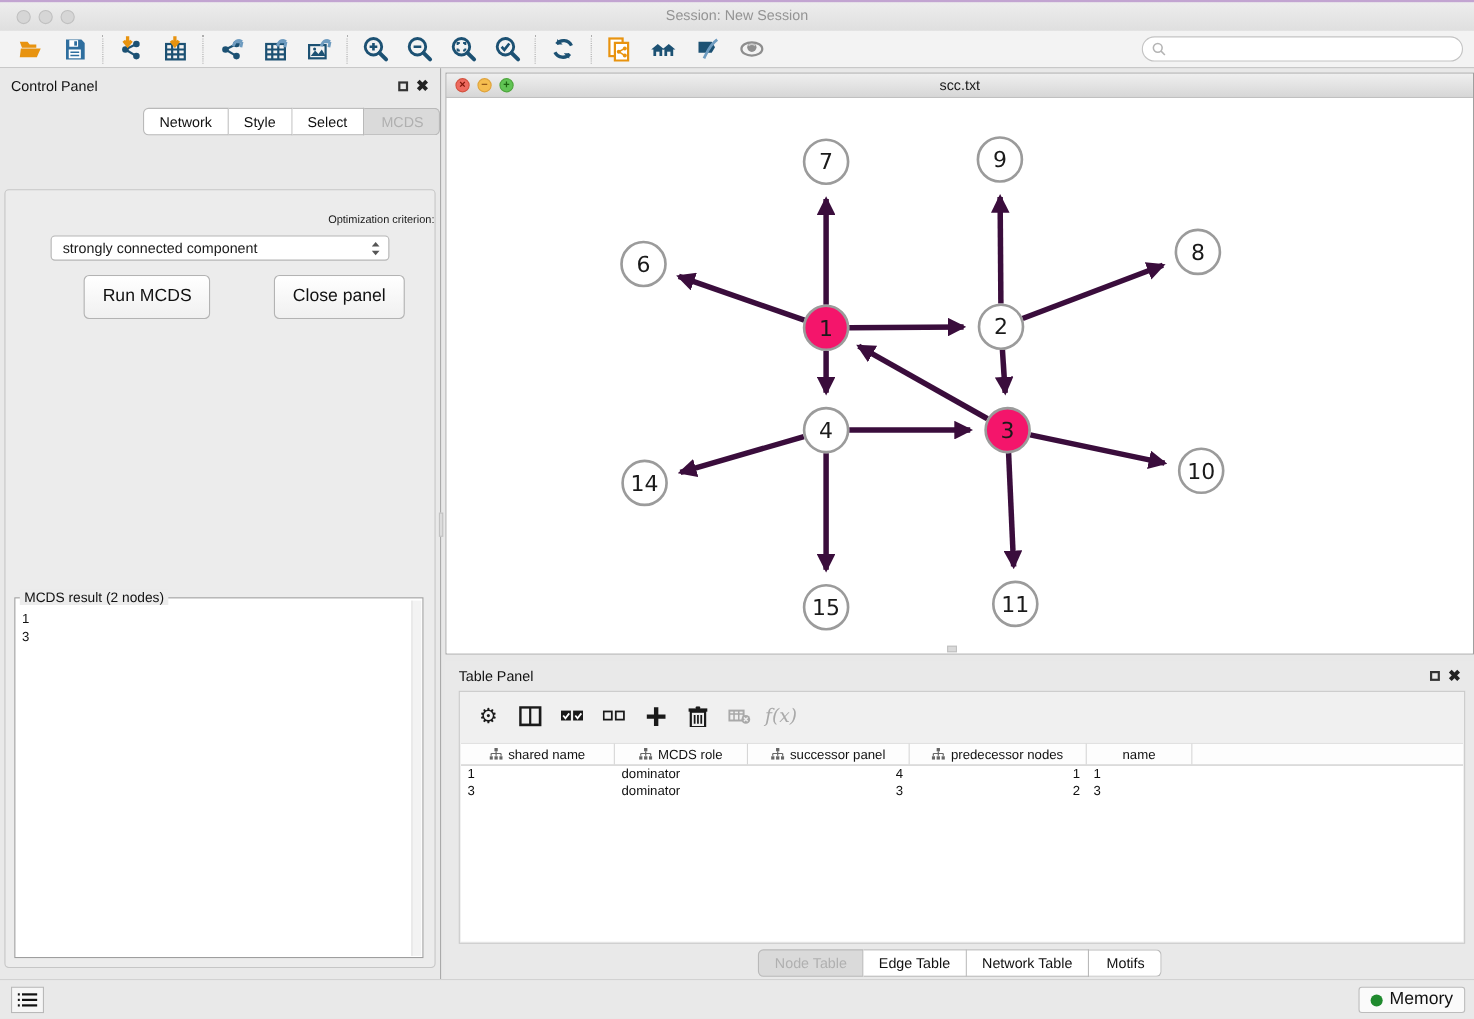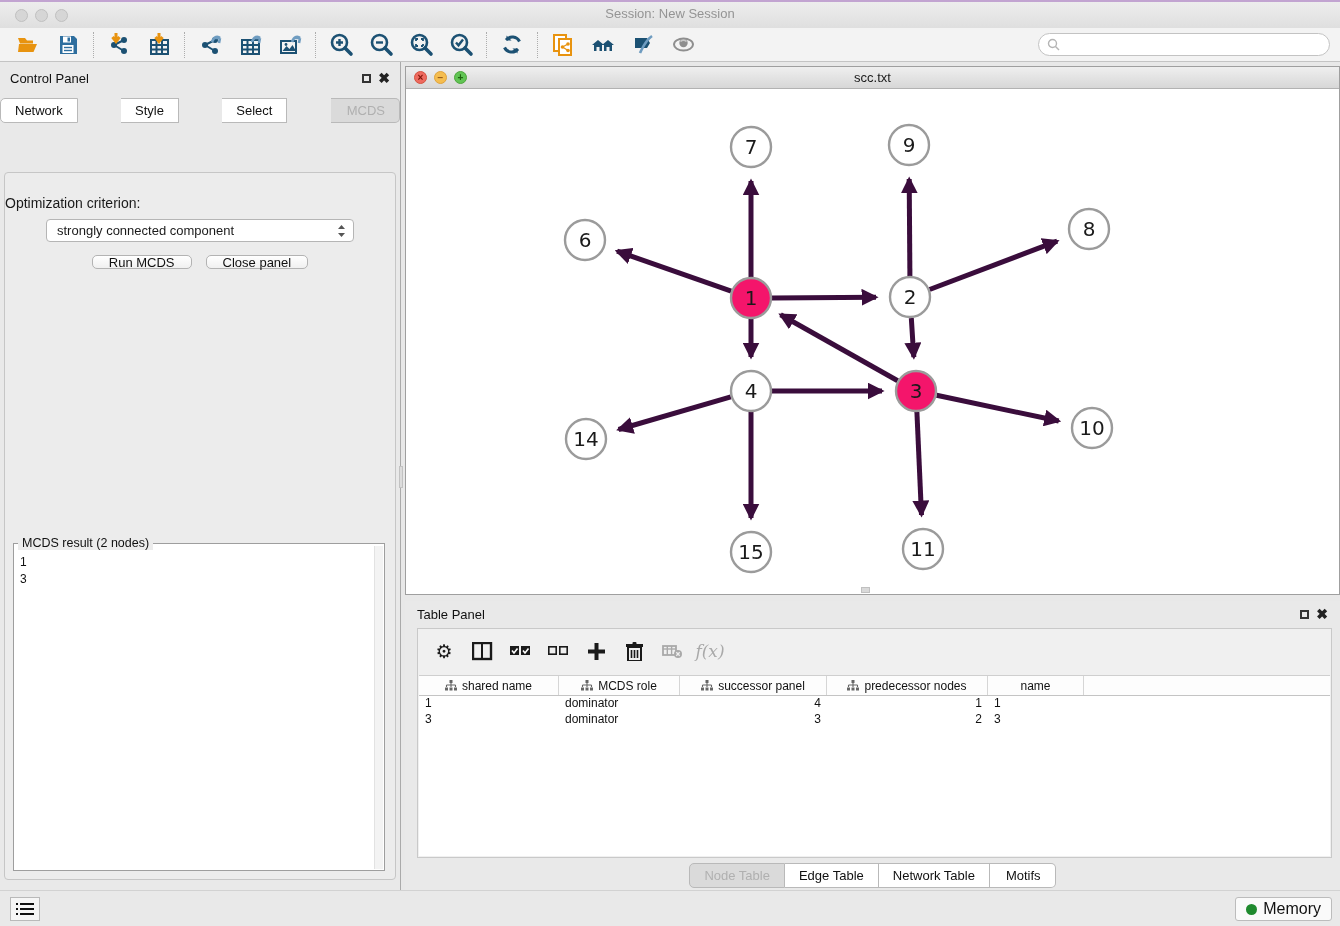--- a/index.html
+++ b/index.html
@@ -27,34 +27,34 @@
   
   .panel-head { display:flex; align-items:center; font-size:13px; color:#111; }
   .panel-head .ph-icons { margin-left:auto; display:flex; gap:7px; align-items:center; }
   .ph-float { width:9px; height:9px; border:2px solid #333; }
   .ph-close { font-size:14px; font-weight:bold; color:#222; line-height:9px; }
 
   
   .control-panel { position:absolute; left:0; top:62px; width:401px; height:828px; background:#e9e9e9;
     border-right:1px solid #aaa; }
   .control-panel .panel-head { padding:9px 10px 4px 10px; }
-  .seg-tabs { display:flex; justify-content:space-between; margin-top:8px; position:relative; z-index:2; }
+  .seg-tabs { display:flex; justify-content:flex-end; margin-top:8px; position:relative; z-index:2; }
   .seg-tab { font-size:13px; padding:4px 14px; background:#fff; border:1px solid #b9b9b9; border-left:none; color:#111; }
   .seg-tab:first-child { border-left:1px solid #b9b9b9; border-radius:5px 0 0 5px; }
   .seg-tab:last-child { border-radius:0 5px 5px 0;padding-left:16px; }
   .seg-tab.selected { background:#dadada; color:#b0b0b0; }
   .cp-content { position:absolute; left:4px; right:4px; top:110px; bottom:10px; background:#ececec;
     border:1px solid #c6c6c6; border-radius:4px; }
-  .opt-label { text-align:left; font-size:14px; margin-top:22px; }
+  .opt-label { text-align:right; font-size:10px; margin-top:22px; }
   .opt-select { margin:8px auto 0 auto; width:308px; height:23px; background:#fff; border:1px solid #b5b5b5;
     border-radius:4px; display:flex; align-items:center; font-size:13px; padding-left:10px; position:relative; }
   .opt-select .stepper { position:absolute; right:6px; top:3px; }
   .btn-row { display:flex; justify-content:center; gap:14px; margin-top:13px; }
-  .mac-btn { height:14px; background:linear-gradient(#ffffff,#f0f0f0); border:1px solid #b3b3b3; border-radius:5px;
-    font-size:13px; padding:0 16px; display:flex; align-items:center; color:#111; }
+  .mac-btn { height:40px; background:linear-gradient(#ffffff,#f0f0f0); border:1px solid #b3b3b3; border-radius:5px;
+    font-size:16px; padding:0 16px; display:flex; align-items:center; color:#111;margin-left:44px; }
   .result-box { position:absolute; left:8px; right:10px; top:370px; bottom:8px; border:1px solid #9e9e9e; background:#fff; }
   .result-legend { position:absolute; top:-8px; left:4px; background:#ececec; font-size:12.5px; padding:0 4px; color:#111; }
   .result-text { position:absolute; inset:10px 10px 2px 6px; font-size:12px; line-height:17px; color:#111; white-space:pre; }
   .result-scroll { position:absolute; top:2px; right:1px; bottom:1px; width:9px; background:#f3f3f3; border-left:1px solid #e2e2e2; }
 
   
   .net-window { position:absolute; left:405px; top:66px; width:935px; height:529px; background:#fff;
     border:1px solid #9f9f9f; }
   .net-titlebar { height:22px; background:linear-gradient(#efefef,#d7d7d7); border-bottom:1px solid #b2b2b2; position:relative; }
   .nt-light { position:absolute; top:4px; width:13px; height:13px; border-radius:50%; font-size:10px; font-weight:bold;

